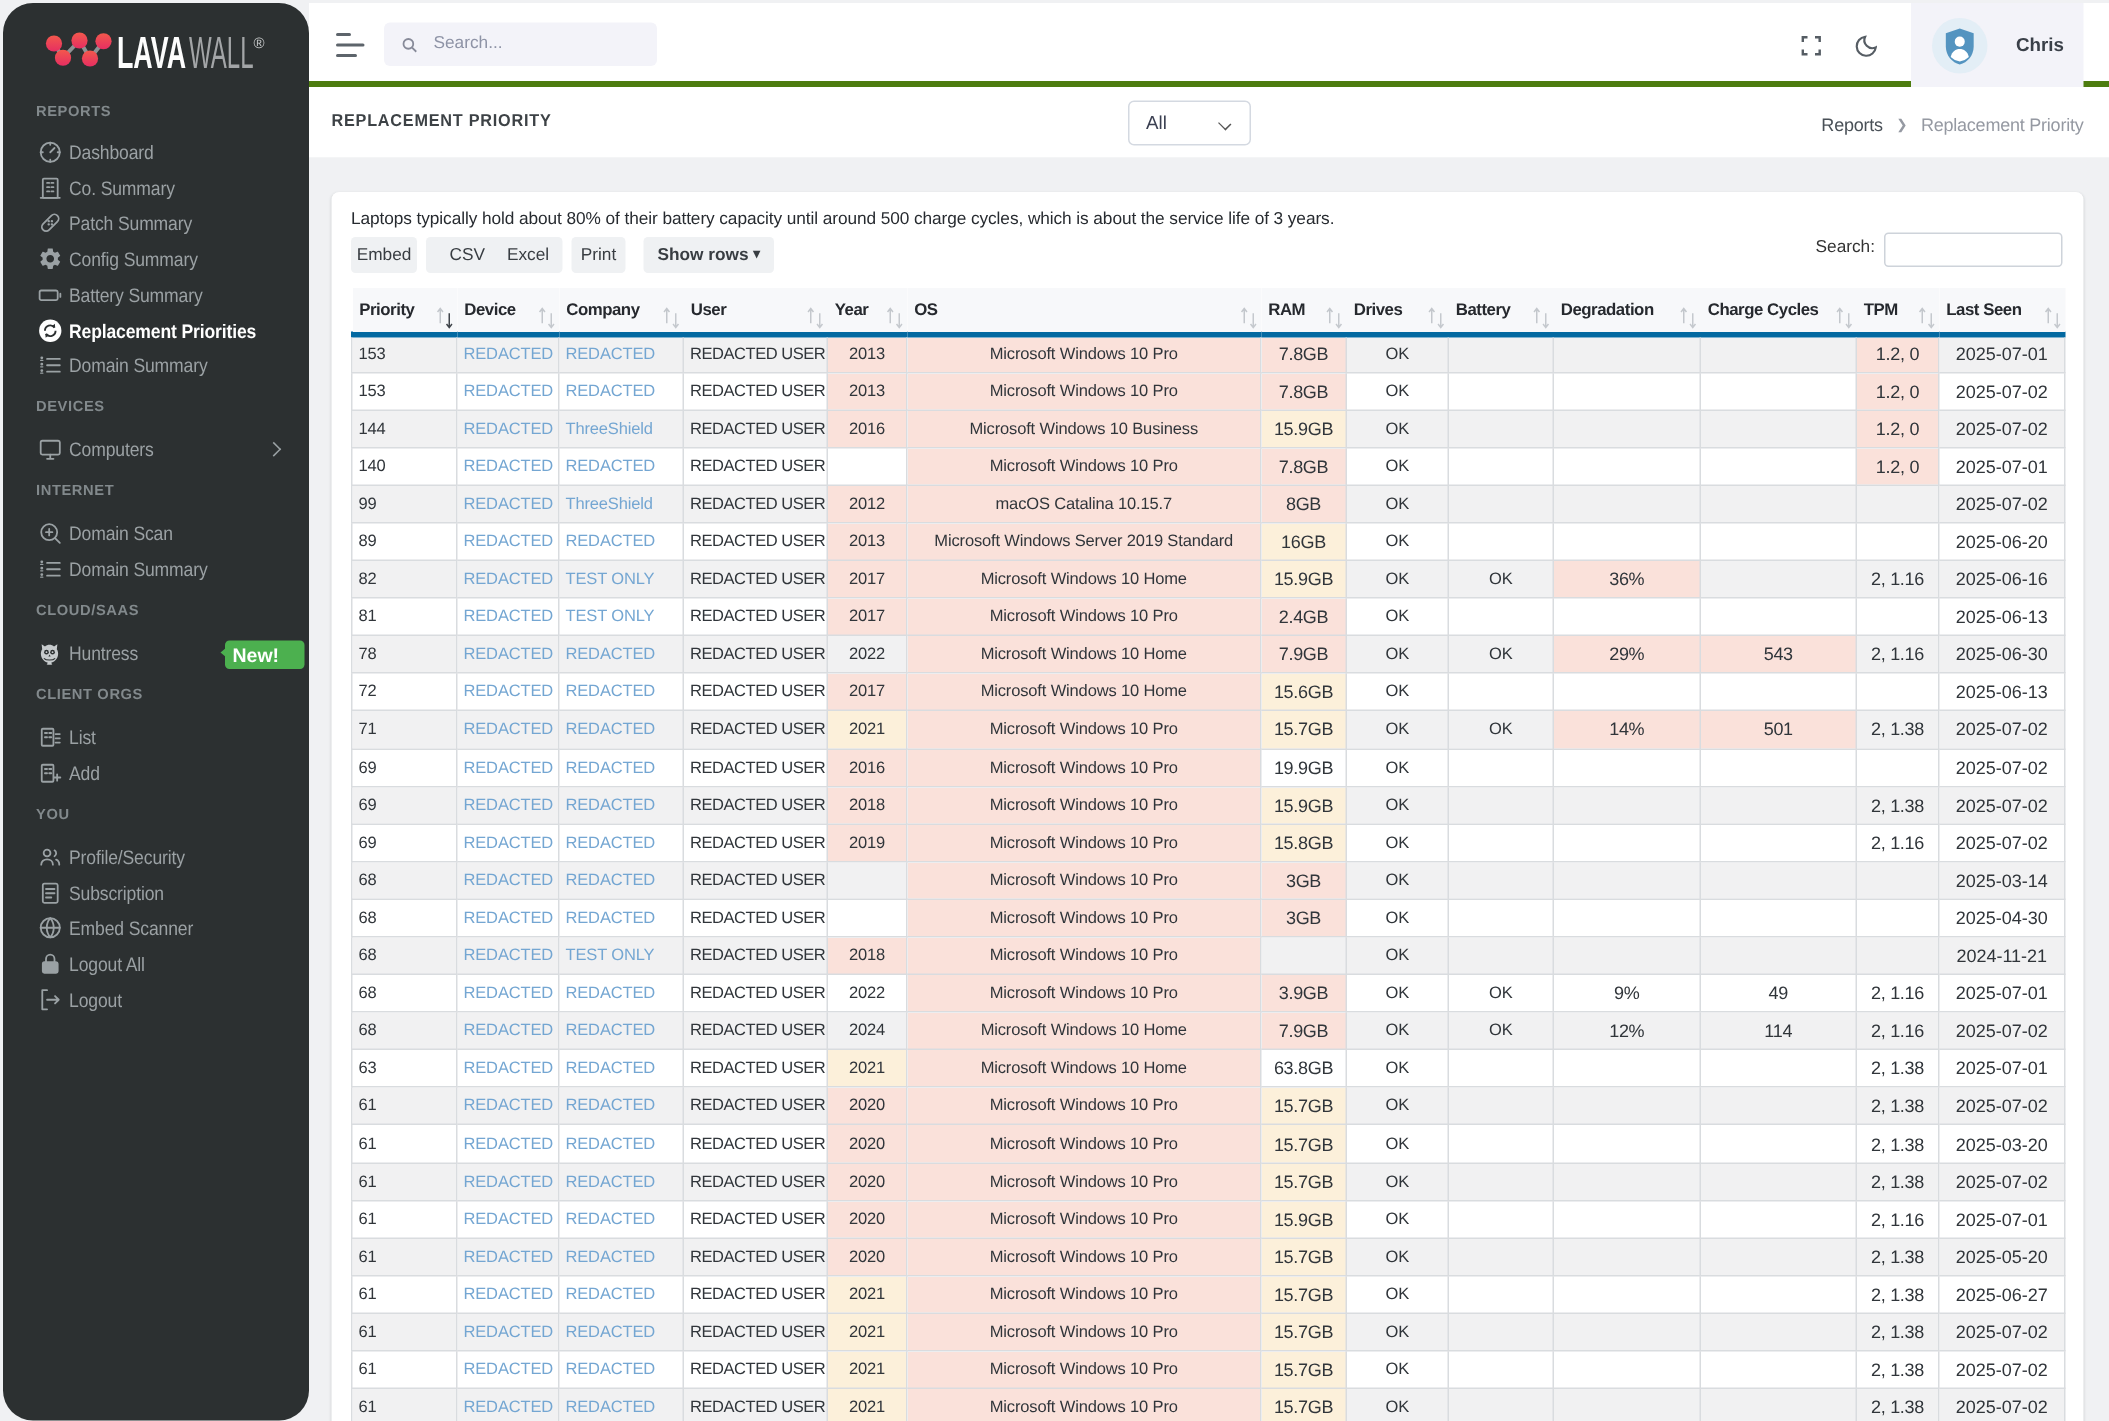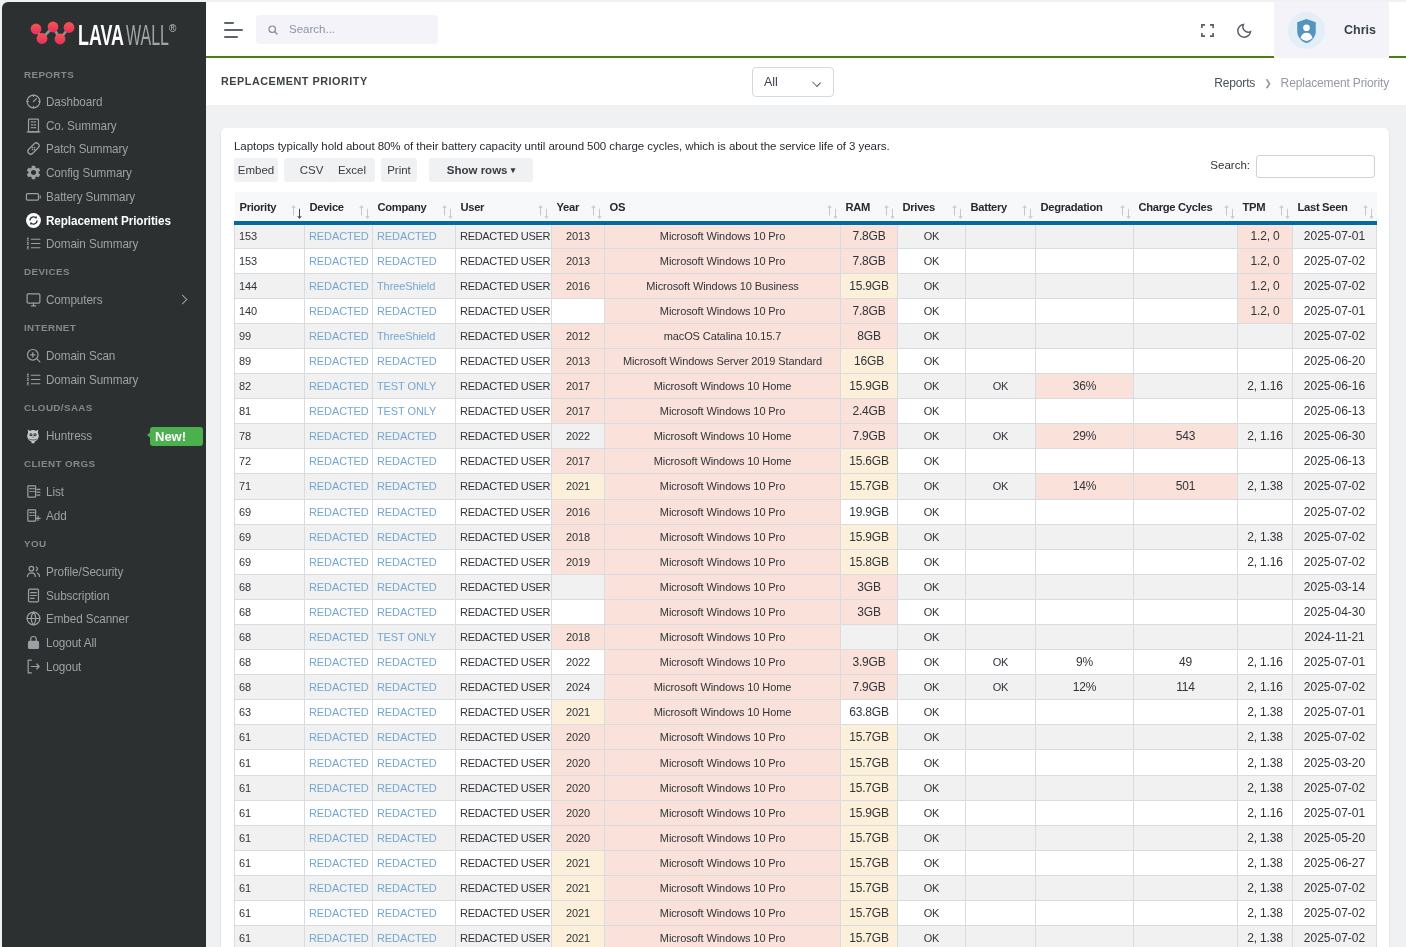--- a/index.html
+++ b/index.html
@@ -2,40 +2,40 @@
 <html><head>
 <meta charset="utf-8">
 <style>
   * { margin:0; padding:0; box-sizing:border-box; }
   html,body { width:1406px; height:947px; overflow:hidden; background:#f0f1f3;
     font-family:"Liberation Sans", sans-serif; }
   .abs { position:absolute; }
 
   
   #sidebar { position:absolute; left:2px; top:2px; width:204px; height:945px;
-    background:#2c3031; border-top-left-radius:6px; }
+    background:#2c3031; border-top-left-radius:6px;border-radius:20px; }
   .nlabel { position:absolute; left:22px; font-size:9.8px; font-weight:bold;
     letter-spacing:.4px; color:#82898c; }
   .nitem { position:absolute; left:0; width:204px; height:24px;
     color:#9ba1a4; font-size:13px; display:flex; align-items:center; }
   .nitem .nic { position:absolute; left:22px; width:18px; height:18px; display:flex; align-items:center; justify-content:center;}
   .nitem .ntx { position:absolute; left:44px; white-space:nowrap; transform:scaleX(.9); transform-origin:0 50%; letter-spacing:-.1px; }
   .nitem.active { color:#fff; font-weight:bold; }
   .chev { position:absolute; right:20px; top:5px; width:7px; height:7px;
     border-right:1.8px solid #9aa1a4; border-top:1.8px solid #9aa1a4;
     transform:rotate(45deg); }
   .newbadge { position:absolute; left:148px; top:3px; background:#4cb04f;
     color:#fff; font-size:13px; font-weight:bold; padding:2px 17px 2px 5px;
     border-radius:3px; }
   .newbadge:before { content:""; position:absolute; left:-8px; top:3px;
     border:5px solid transparent; border-right:6px solid #4cb04f; }
 
   
   #topbar { position:absolute; left:206px; top:2px; right:0; height:56px;
-    background:#fff; border-bottom:2px solid #4d7c0f; }
+    background:#fff; border-bottom:4px solid #4d7c0f; }
   #hamb div { width:19px; height:2.4px; background:#5d646b; margin:0 0 4.6px 0; border-radius:1px; }
   #hamb div:nth-child(1){ width:10px; }
   #hamb div:nth-child(3){ width:14px; }
   #searchbox { position:absolute; left:50px; top:13px; width:182px; height:29px;
     background:#f3f3f9; border-radius:4px; color:#8e93a6; font-size:11.5px; }
   #userchip { position:absolute; right:17px; top:0; width:115px; height:56px;
     background:#f3f3f9; }
 
   
   #pagehead { position:absolute; left:206px; top:58px; right:0; height:47px; background:#fff; }
@@ -330,21 +330,21 @@
   <div id="pbread">Reports<span class="sep">❯</span><span class="dim">Replacement Priority</span></div>
 </div>
 
 <div id="pagebg">
   <div id="card">
     <div id="intro">Laptops typically hold about 80% of their battery capacity until around 500 charge cycles, which is about the service life of 3 years.</div>
     <div class="dtbtn" style="left:13px; width:44px;">Embed</div>
     <div class="dtbtn" style="left:63px; width:55px;">CSV</div>
     <div class="dtbtn" style="left:108px; width:46px;">Excel</div>
     <div class="dtbtn" style="left:160px; width:36px;">Print</div>
-    <div class="dtbtn" style="left:208px; width:104px; font-weight:bold;">Show rows <span style="font-size:9px; position:relative; top:-1px;">▾</span></div>
+    <div class="dtbtn" style="left:208px; width:87px; font-weight:bold;">Show rows <span style="font-size:9px; position:relative; top:-1px;">▾</span></div>
     <span id="srchlabel">Search:</span>
     <input id="srchinput" style="">
     <table id="tbl">
       <colgroup>
           <col style="width:70px">
           <col style="width:68px">
           <col style="width:83px">
           <col style="width:96px">
           <col style="width:53px">
           <col style="width:236px">

